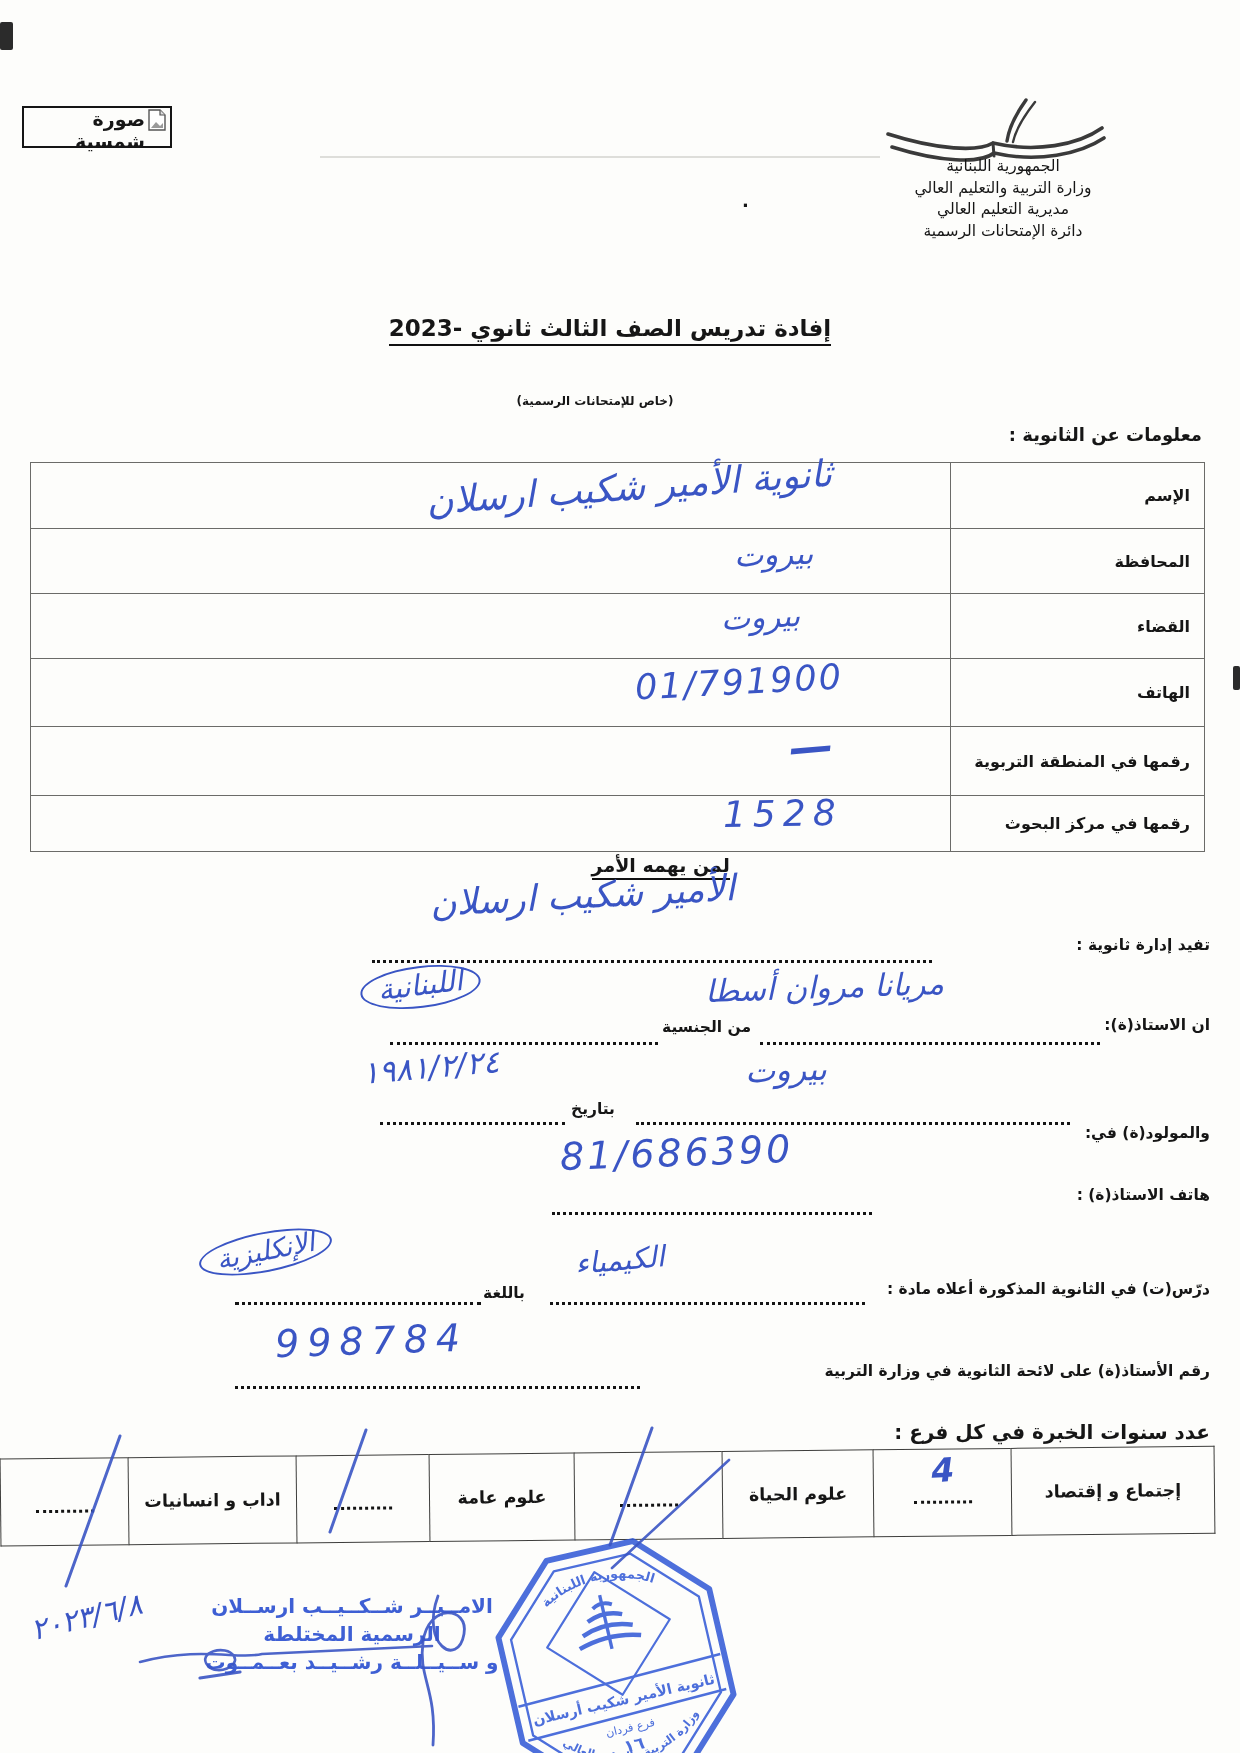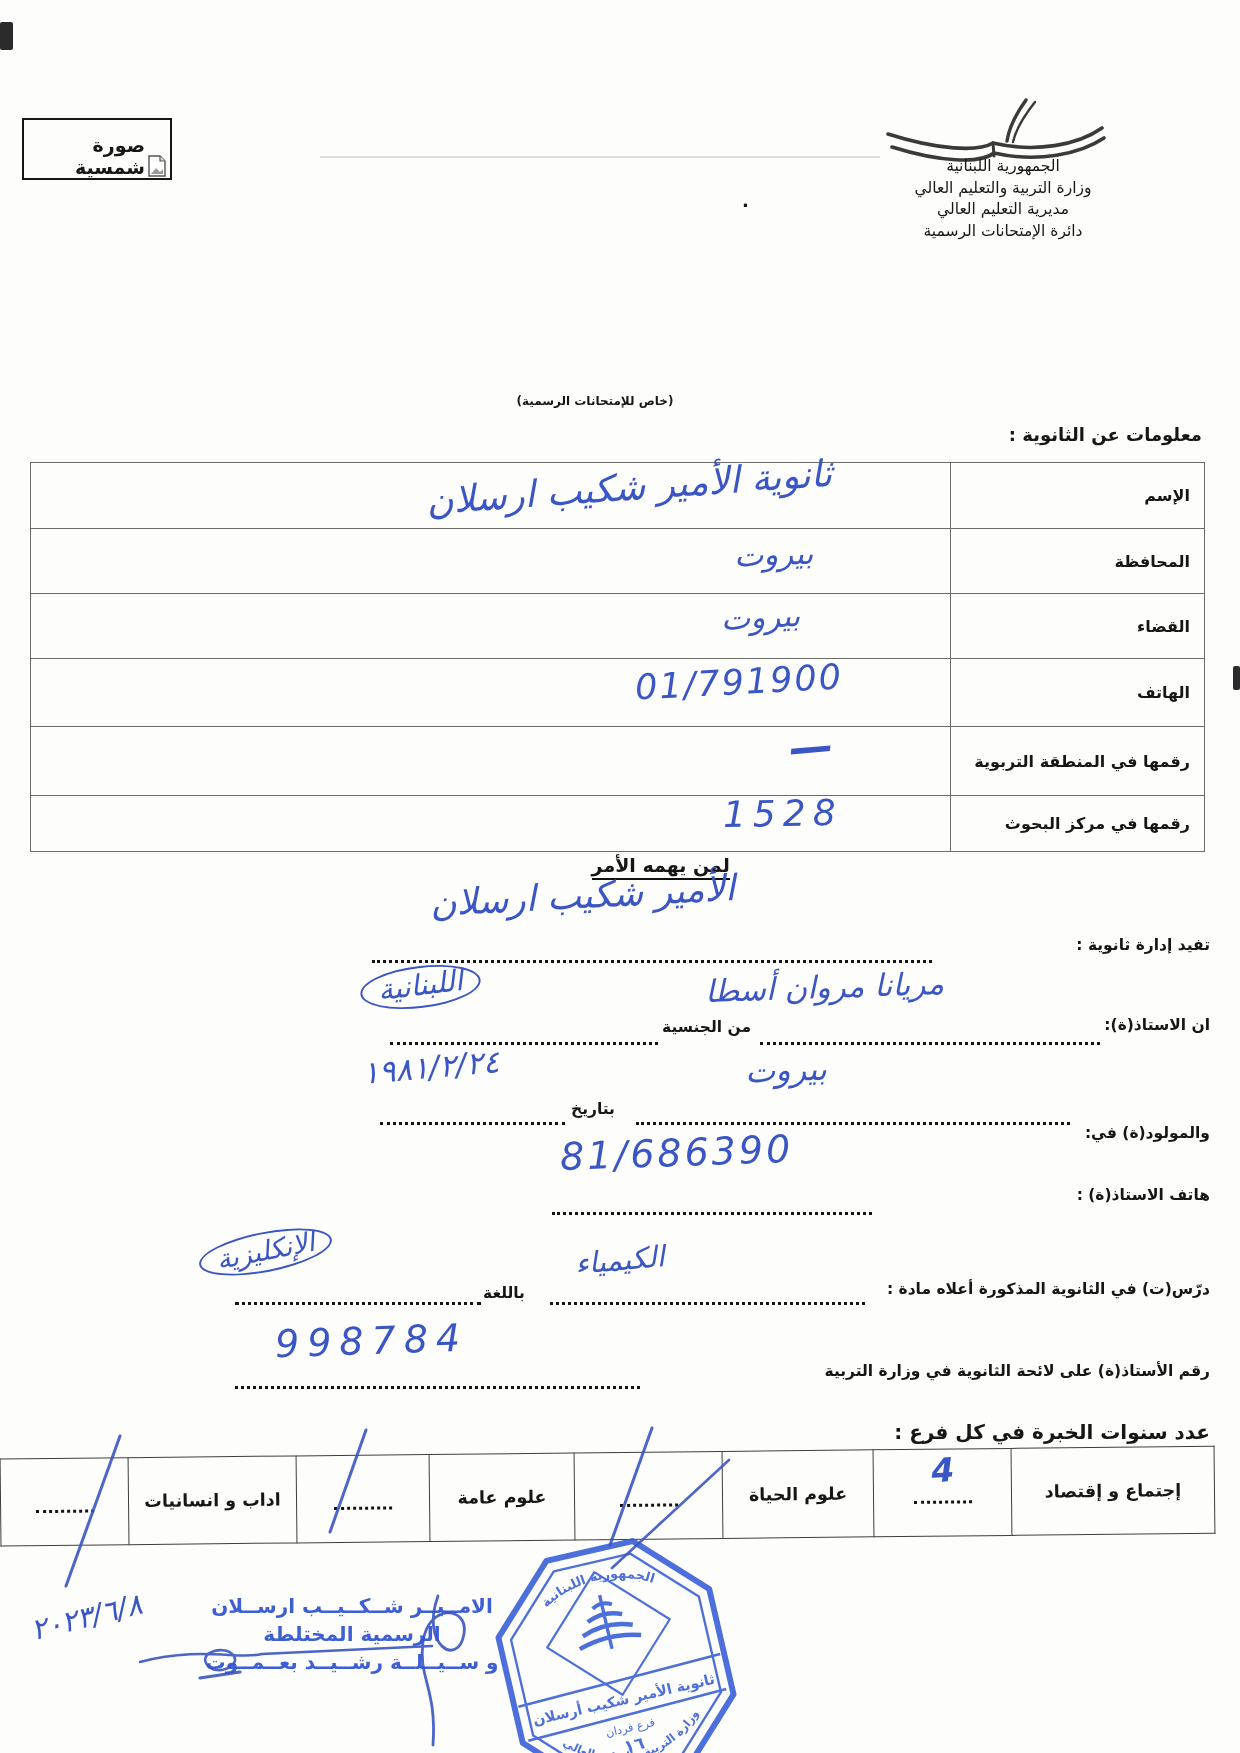--- a/index.html
+++ b/index.html
@@ -12,24 +12,24 @@
     position:relative;width:1240px;height:1753px;margin:0 auto;
     background:#fdfdfb;overflow:hidden;direction:rtl;
     font-family:"DejaVu Sans",sans-serif;color:var(--ink);
   }
   .abs{position:absolute;}
   
   .artifact{position:absolute;background:#2b2b2b;border-radius:2px;}
   .faint-line{position:absolute;background:#c4c4c0;height:2px;opacity:.55;}
   
   .photo-box{
-    position:absolute;left:22px;top:106px;width:150px;height:62px;
-    border:2.5px solid #151515;display:flex;align-items:flex-end;
+    position:absolute;left:22px;top:106px;width:150px;height:42px;
+    border:2.5px solid #151515;display:flex;align-items:flex-start;
     flex-direction:row;gap:2px;padding:0 3px;box-sizing:border-box;
-    font-weight:bold;font-size:19px;margin-top:12px;
+    font-weight:bold;font-size:19px;
   }
   
   .header-lines{position:absolute;left:838px;top:156px;width:330px;text-align:center;
     font-size:15.5px;line-height:21.5px;}
   .stray-dot{position:absolute;left:742px;top:190px;font-size:18px;font-weight:bold;}
   
   .doc-title{position:absolute;left:330px;top:315px;width:560px;text-align:center;}
   .doc-title span{display:inline-block;font-weight:bold;font-size:23px;
     border-bottom:2.6px solid #111;padding-bottom:3px;}
   .doc-subtitle{position:absolute;left:430px;top:394px;width:330px;text-align:center;
@@ -111,20 +111,23 @@
   </div>
 
   <div class="header-lines">
     <div>الجمهورية اللبنانية</div>
     <div>وزارة التربية والتعليم العالي</div>
     <div>مديرية التعليم العالي</div>
     <div>دائرة الإمتحانات الرسمية</div>
   </div>
   <div class="stray-dot">.</div>
 
+  <div class="doc-title">
+    <span>إفادة تدريس الصف الثالث ثانوي -2023</span>
+  </div>
   <div class="doc-subtitle">(خاص للإمتحانات الرسمية)</div>
   <div class="sec-heading" style="right:38px;top:424px;">معلومات عن الثانوية :</div>
 
   <table class="school-table">
     <tbody>
         <tr>
       <td class="lab" style="height:63px;">الإسم</td>
       <td class="val">
         <span class="hw hw-abs hw-r1">ثانوية الأمير شكيب ارسلان</span>
       </td>

